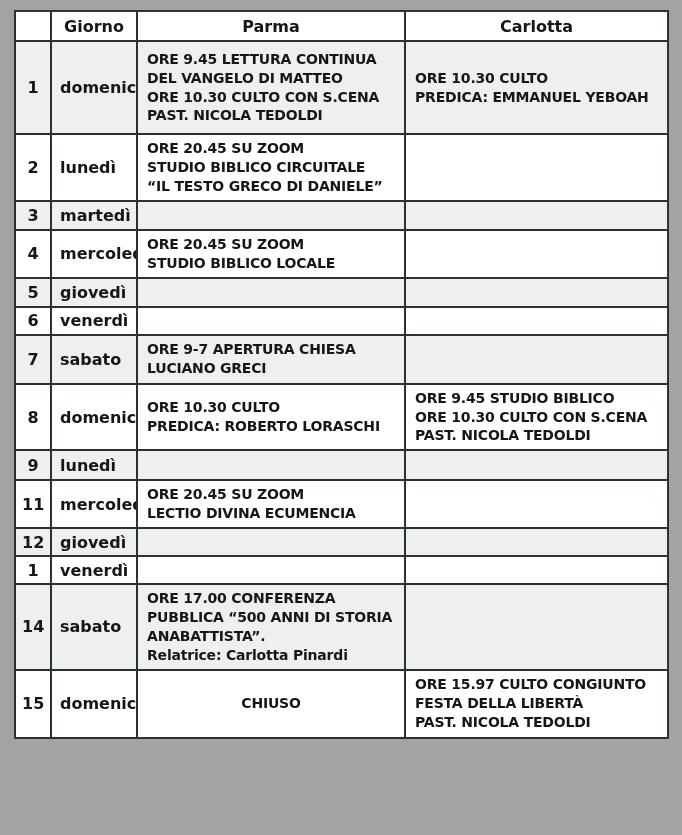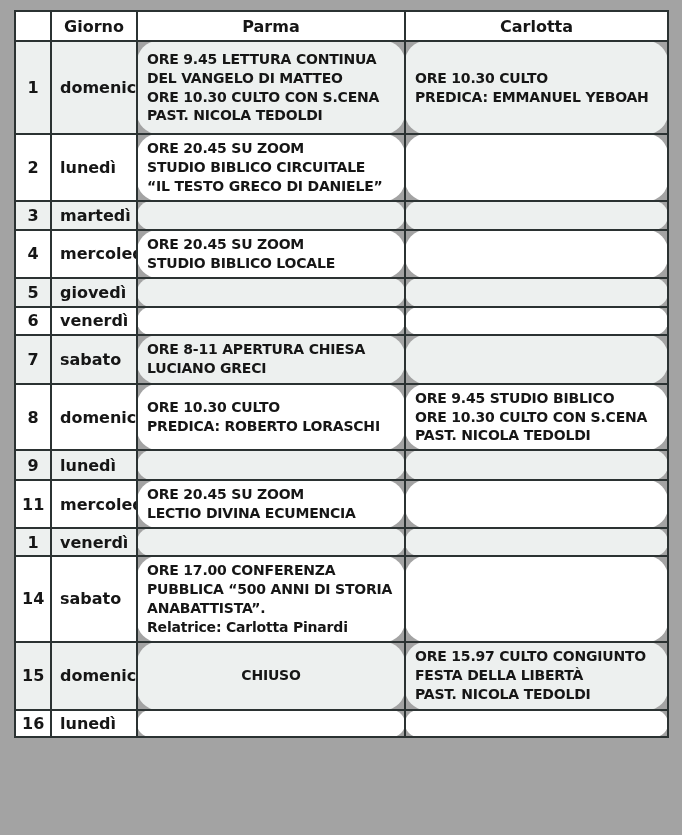--- a/index.html
+++ b/index.html
@@ -44,21 +44,20 @@
   td.day {
     font-size: 16px;
     padding-left: 8px;
   }
   td.event {
     font-size: 14px;
     line-height: 1.35;
     white-space: pre-line;
     padding: 4px 9px;
     letter-spacing: -0.2px;
-    border-radius: 21px;
   }
   td.event.center { text-align: center; margin-top: 39px; }
 </style>
 </head>
 <body>
 
 <div class="page">
   <table class="schedule">
     <colgroup>
       <col class="c-num">
@@ -114,21 +113,21 @@
       </tr>
       <tr style="height:28px">
         <td class="num">6</td>
         <td class="day">venerdì</td>
         <td class="event"></td>
         <td class="event"></td>
       </tr>
       <tr style="height:49px">
         <td class="num">7</td>
         <td class="day">sabato</td>
-        <td class="event">ORE 8-11 APERTURA CHIESA
+        <td class="event">ORE 9-7 APERTURA CHIESA
 LUCIANO GRECI</td>
         <td class="event"></td>
       </tr>
       <tr style="height:64px">
         <td class="num">8</td>
         <td class="day">domenica</td>
         <td class="event">ORE 10.30 CULTO
 PREDICA: ROBERTO LORASCHI</td>
         <td class="event">ORE 9.45 STUDIO BIBLICO
 ORE 10.30 CULTO CON S.CENA
@@ -141,20 +140,26 @@
         <td class="event"></td>
       </tr>
       <tr style="height:44px">
         <td class="num">11</td>
         <td class="day">mercoledì</td>
         <td class="event">ORE 20.45 SU ZOOM
 LECTIO DIVINA ECUMENCIA</td>
         <td class="event"></td>
       </tr>
       <tr style="height:28px">
+        <td class="num">12</td>
+        <td class="day">giovedì</td>
+        <td class="event"></td>
+        <td class="event"></td>
+      </tr>
+      <tr style="height:28px">
         <td class="num">1</td>
         <td class="day">venerdì</td>
         <td class="event"></td>
         <td class="event"></td>
       </tr>
       <tr style="height:83px">
         <td class="num">14</td>
         <td class="day">sabato</td>
         <td class="event">ORE 17.00 CONFERENZA
 PUBBLICA “500 ANNI DI STORIA
@@ -163,21 +168,15 @@
         <td class="event"></td>
       </tr>
       <tr style="height:68px">
         <td class="num">15</td>
         <td class="day">domenica</td>
         <td class="event center">CHIUSO</td>
         <td class="event">ORE 15.97 CULTO CONGIUNTO
 FESTA DELLA LIBERTÀ
 PAST. NICOLA TEDOLDI</td>
       </tr>
-      <tr style="height:27px">
-        <td class="num">16</td>
-        <td class="day">lunedì</td>
-        <td class="event"></td>
-        <td class="event"></td>
-      </tr>
     </tbody>
   </table>
 </div>
 
 </body></html>

